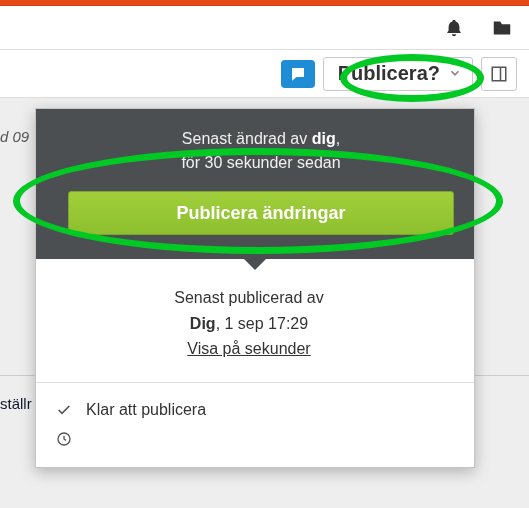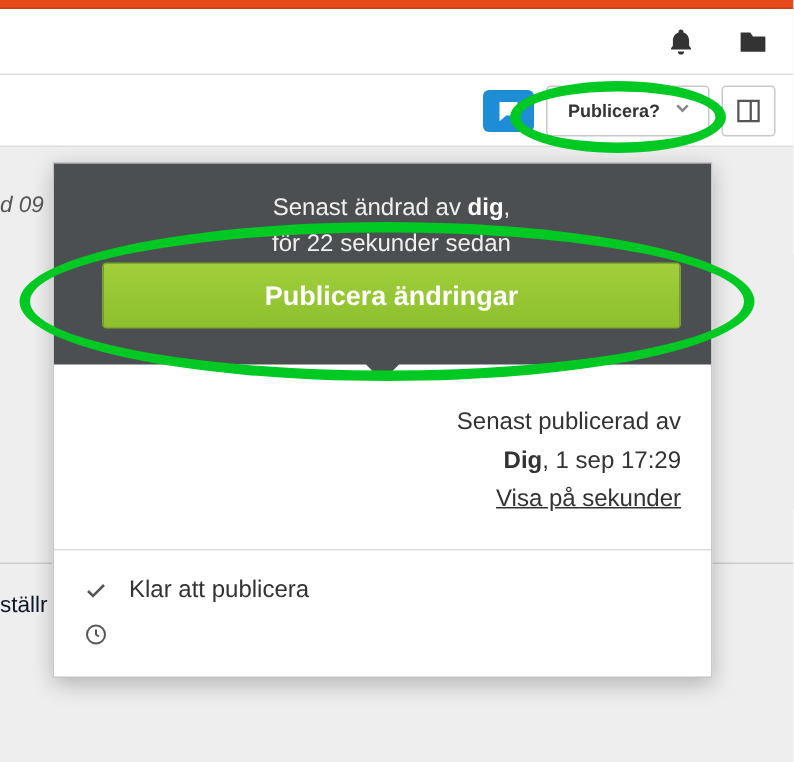--- a/index.html
+++ b/index.html
@@ -48,21 +48,21 @@
   }
   .publish-dropdown {
     border: 1px solid #c8c8c8;
     border-radius: 3px;
     height: 34px;
     display: flex;
     align-items: center;
     padding: 0 10px 0 14px;
     gap: 8px;
     font-weight: 700;
-    font-size: 12px;
+    font-size: 20px;
     color: #333;
     background: #fff;
   }
   .layout-btn {
     border: 1px solid #c8c8c8;
     border-radius: 3px;
     width: 36px; height: 34px;
     display: flex; align-items: center; justify-content: center;
     background: #fff;
   }
@@ -105,20 +105,21 @@
     text-align: center;
     position: relative;
   }
   .pop-dark-text {
     color: #f0f0f0;
     font-size: 16px;
     line-height: 1.5;
   }
   .pop-dark-text b { font-weight: 700; color: #fff; }
   .green-btn {
+    margin-top: 16px;
     width: 100%;
     background: linear-gradient(#a1cf3b, #8dbf2e);
     border: 1px solid #7aa828;
     border-radius: 3px;
     color: #fff;
     font-weight: 700;
     font-size: 18px;
     height: 44px;
     line-height: 42px;
     text-align: center;
@@ -128,22 +129,22 @@
     position: absolute;
     left: 50%;
     bottom: -11px;
     transform: translateX(-50%);
     width: 0; height: 0;
     border-left: 12px solid transparent;
     border-right: 12px solid transparent;
     border-top: 12px solid #4c4f51;
   }
   .pop-mid {
-    padding: 26px 20px 20px 20px;
-    text-align: right;
+    padding: 26px 32px 20px 20px;
+    text-align: center;
     font-size: 16px;
     color: #333;
     line-height: 1.6;
   }
   .pop-mid .underline { text-decoration: underline; }
   .pop-divider {
     height: 1px; background: #ddd;
   }
   .pop-list {
     padding: 12px 10px 14px 10px;
@@ -223,21 +224,21 @@
 <div class="content-bg"></div>
 <div class="bottom-border"></div>
 
 <span class="left-fragment-1">d 09</span>
 <span class="left-fragment-2">ställr</span>
 
 <div class="popover">
   <div class="pop-dark">
     <div class="pop-dark-text">
       <span>Senast ändrad av </span><b>dig</b><span>,</span><br>
-      <span>för 22 sekunder sedan</span>
+      <span>för 30 sekunder sedan</span>
     </div>
     <div class="green-btn">Publicera ändringar</div>
     <div class="arrow-down"></div>
   </div>
 
   <div class="pop-mid">
     <div>Senast publicerad av</div>
     <div>
       <b>Dig</b><span>, 1 sep 17:29</span>
     </div>

